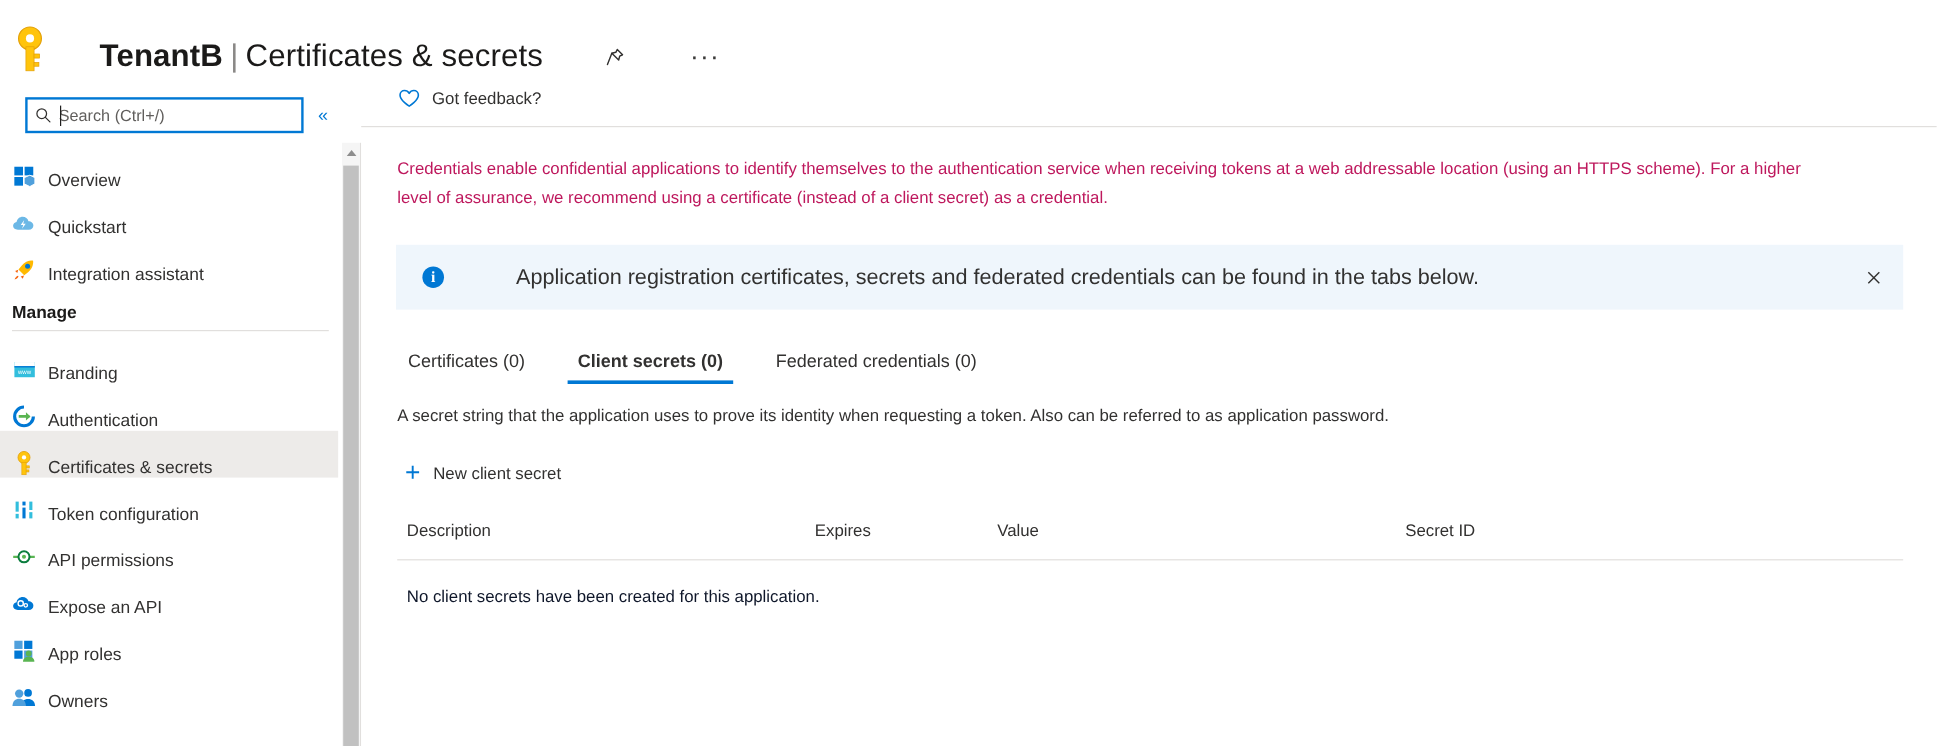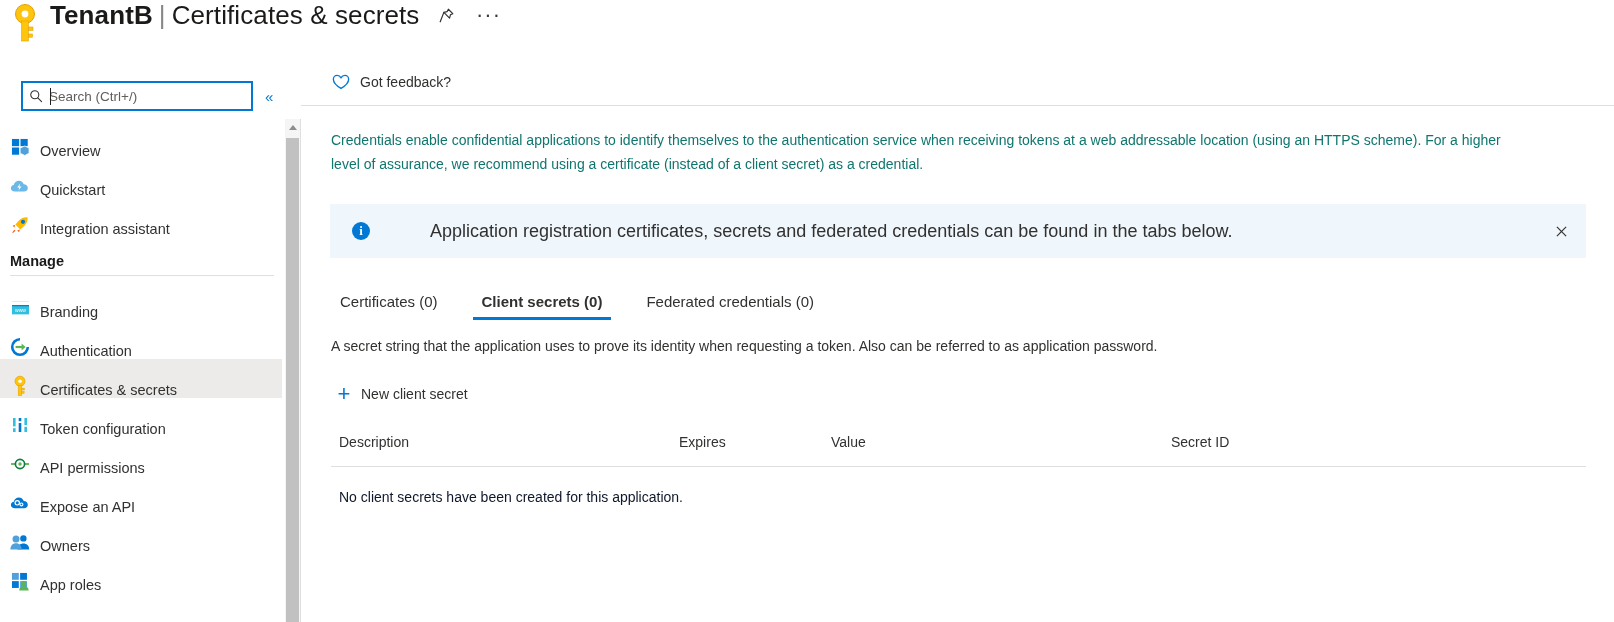--- a/index.html
+++ b/index.html
@@ -7,21 +7,21 @@
     margin: 0; padding: 0;
     width: 1614px; height: 622px;
     background: #ffffff;
     font-family: "Liberation Sans", sans-serif;
     color: #323130;
     overflow: hidden;
   }
   #app { position: relative; width: 1614px; height: 622px; background: #fff; }
 
   
-  .header { position: absolute; left: 0; top: 0; width: 1614px; height: 62px; display: flex; align-items: flex-start; padding-left: 10px; }
+  .header { position: absolute; left: 0; top: 0; width: 1614px; height: 62px; display: flex; align-items: flex-end; padding-left: 10px; gap: 33px; }
   .title-key-icon { width: 30px; height: 44px; margin-right: 10px; position: relative; flex: 0 0 auto; }
   .title-text { font-size: 26px; color: #1b1a19; letter-spacing: .1px; white-space: nowrap; }
   .title-text .bold { font-weight: bold; }
   .title-text .sep { color: #8a8886; font-weight: normal; padding: 0 6px; }
   .title-text .sub { font-weight: normal; color: #1b1a19; }
   .hdr-icon-btn { width: 30px; height: 30px; margin-left: 12px; display: flex; align-items: center; justify-content: center; cursor: pointer; }
   .ellipsis-dots { font-size: 22px; line-height: 8px; color: #3b3a39; letter-spacing: 1px; }
 
   
   .sidebar { position: absolute; left: 0; top: 62px; width: 282px; height: 560px; background: #fff; }
@@ -50,21 +50,21 @@
   .sb-right-edge { position: absolute; left: 300px; top: 119px; width: 1px; height: 503px; background: #e1dfdd; }
 
   
   .main { position: absolute; left: 301px; top: 62px; width: 1313px; height: 560px; background: #fff; }
   .feedback-row { display: flex; align-items: center; height: 40px; padding-left: 29px; }
   .feedback-link { display: inline-flex; align-items: center; cursor: pointer; }
   .heart-icon { width: 22px; height: 20px; display: flex; align-items: center; justify-content: center; margin-right: 8px; color: #0078d4; }
   .feedback-text { font-size: 14px; color: #323130; }
   .hr-top { height: 1px; background: #e1dfdd; margin: 3px 0 0 0; width: 1313px; }
 
-  .body-para { font-size: 14px; line-height: 24px; color: #0f766e; padding: 22px 40px 0 30px; max-width: 1240px; }
+  .body-para { font-size: 14px; line-height: 24px; color: #be185d; padding: 22px 40px 0 30px; max-width: 1240px; }
 
   .info-bar { position: relative; margin: 28px 28px 0 29px; background: #eff6fc; min-height: 54px; display: flex; align-items: center; padding: 10px 44px 10px 22px; }
   .info-icon { width: 18px; height: 18px; border-radius: 50%; background: #0078d4; color: #fff; font-size: 13px; font-weight: bold; font-family: "Liberation Serif", serif; display: flex; align-items: center; justify-content: center; flex: 0 0 auto; margin-right: 12px; }
   .info-text { font-size: 18px; color: #323130; margin-left: 48px; }
   .info-close { position: absolute; right: 14px; top: 50%; transform: translateY(-50%); width: 22px; height: 22px; display: flex; align-items: center; justify-content: center; cursor: pointer; color: #323130; font-size: 14px; }
 
   .tabs { display: flex; align-items: flex-end; padding-left: 30px; margin-top: 22px; height: 40px; }
   .tab { position: relative; font-size: 15px; color: #323130; padding: 0 9px 10px 9px; margin-right: 26px; cursor: pointer; white-space: nowrap; }
   .tab.active { font-weight: bold; }
   .tab.active:after { content: ""; position: absolute; left: 0; right: 0; bottom: 0; height: 3px; background: #0078d4; }
@@ -242,42 +242,42 @@
               <path d="M5.4 14.8 C2.6 14.8 1 13.1 1 11.2 C1 9.4 2.4 7.9 4.2 7.7 C4.6 5.0 7 3.0 9.8 3.0 C12.3 3.0 14.5 4.7 15.1 6.9 C17.6 6.9 19.6 8.6 19.6 10.9 C19.6 13.2 17.9 14.8 15.4 14.8 Z" fill="#0078d4"></path>
               <circle cx="8.0" cy="8.8" r="2.4" fill="none" stroke="#ffffff" stroke-width="1.3"></circle>
               <circle cx="12.6" cy="10.6" r="1.6" fill="none" stroke="#ffffff" stroke-width="1.2"></circle>
             </svg>
           </span>
           <span class="nav-label">Expose an API</span>
         </div>
 
         <div class="nav-item">
           <span class="nav-ico">
-            <svg width="20" height="18" viewBox="0 0 20 18">
-              <circle cx="13.4" cy="5.4" r="3.2" fill="#0078d4"></circle>
-              <path d="M7.6 16.4 C7.6 12.4 10.2 10.4 13.4 10.4 C16.6 10.4 19.2 12.4 19.2 16.4 Z" fill="#0078d4"></path>
-              <circle cx="6.0" cy="6.0" r="3.5" fill="#50a0dc"></circle>
-              <path d="M0.4 16.4 C0.4 12.2 3.0 10.2 6.0 10.2 C9.0 10.2 11.6 12.2 11.6 16.4 Z" fill="#50a0dc"></path>
-            </svg>
-          </span>
-          <span class="nav-label">Owners</span>
-        </div>
-
-        <div class="nav-item">
-          <span class="nav-ico">
             <svg width="19" height="19" viewBox="0 0 20 20">
               <rect x="1" y="1" width="7.2" height="7.2" fill="#50a0dc"></rect>
               <rect x="9.6" y="1" width="7.2" height="7.2" fill="#0078d4"></rect>
               <rect x="1" y="9.6" width="7.2" height="7.2" fill="#0078d4"></rect>
               <rect x="9.6" y="9.6" width="7.2" height="7.2" fill="#50a0dc"></rect>
               <circle cx="13.6" cy="12.2" r="2.6" fill="#5ab552"></circle>
               <path d="M8.6 19.4 C8.6 16.4 10.8 15.0 13.6 15.0 C16.4 15.0 18.6 16.4 18.6 19.4 Z" fill="#5ab552"></path>
             </svg>
           </span>
           <span class="nav-label">App roles</span>
+        </div>
+
+        <div class="nav-item">
+          <span class="nav-ico">
+            <svg width="20" height="18" viewBox="0 0 20 18">
+              <circle cx="13.4" cy="5.4" r="3.2" fill="#0078d4"></circle>
+              <path d="M7.6 16.4 C7.6 12.4 10.2 10.4 13.4 10.4 C16.6 10.4 19.2 12.4 19.2 16.4 Z" fill="#0078d4"></path>
+              <circle cx="6.0" cy="6.0" r="3.5" fill="#50a0dc"></circle>
+              <path d="M0.4 16.4 C0.4 12.2 3.0 10.2 6.0 10.2 C9.0 10.2 11.6 12.2 11.6 16.4 Z" fill="#50a0dc"></path>
+            </svg>
+          </span>
+          <span class="nav-label">Owners</span>
         </div>
 
       </div>
     </div>
   </div>
 
   <div class="sb-scroll">
     <div class="sb-scroll-up">
       <span class="sb-arrow-up"></span>
     </div>

